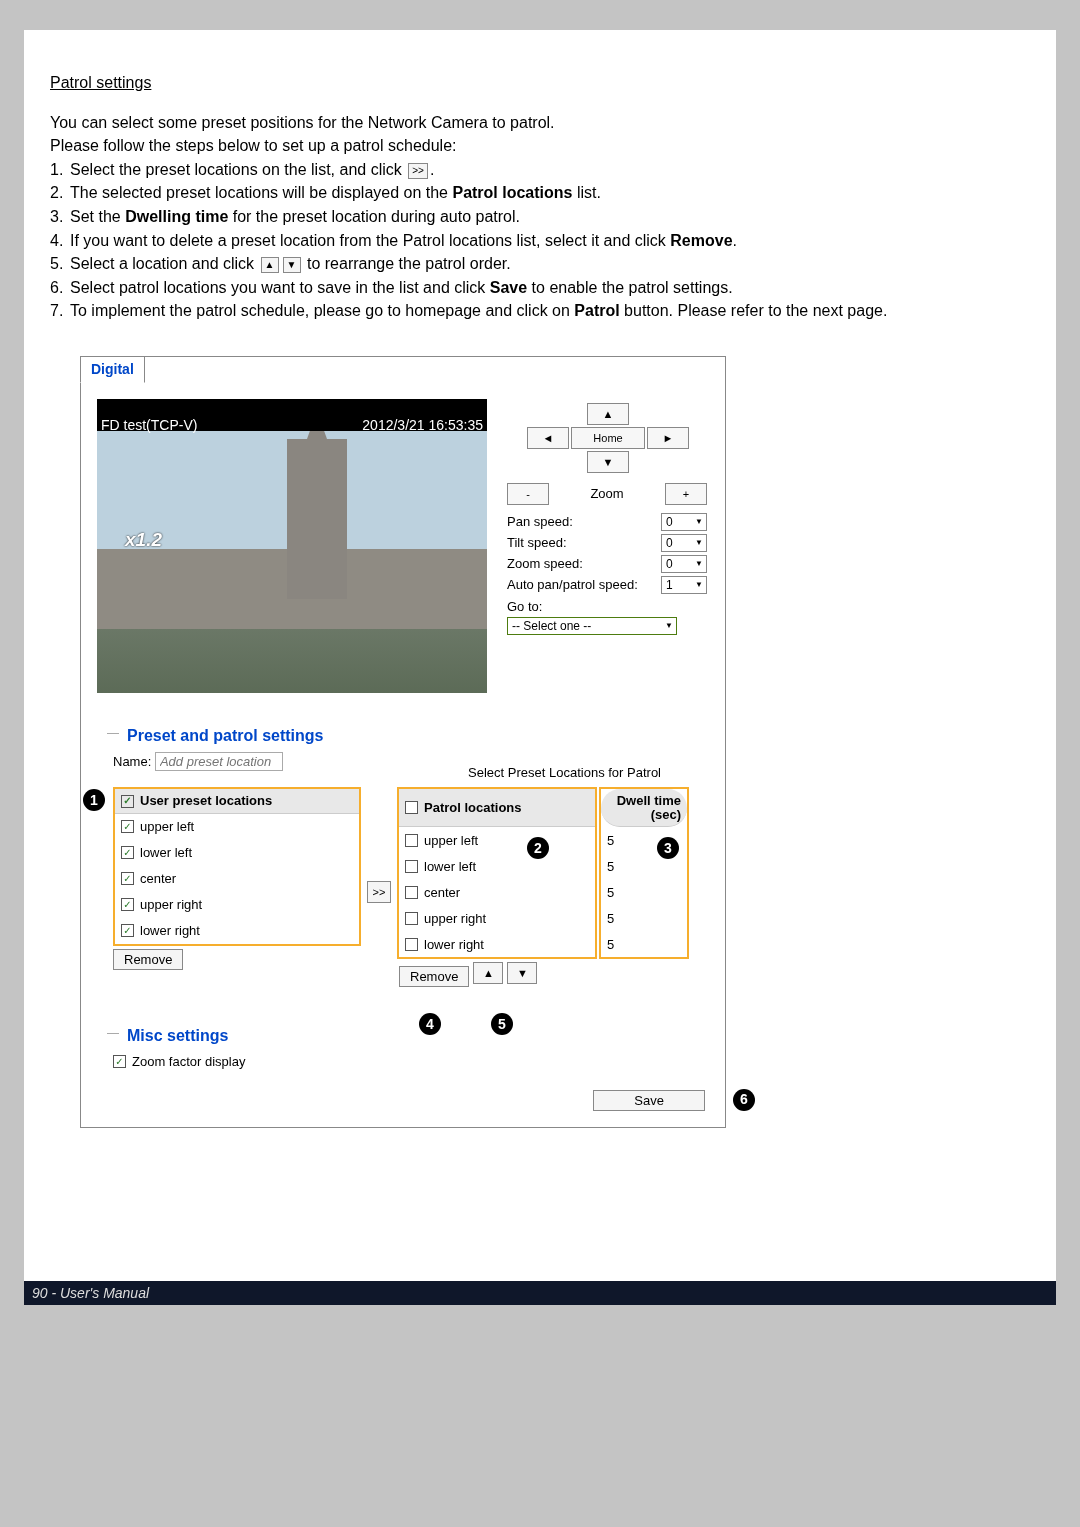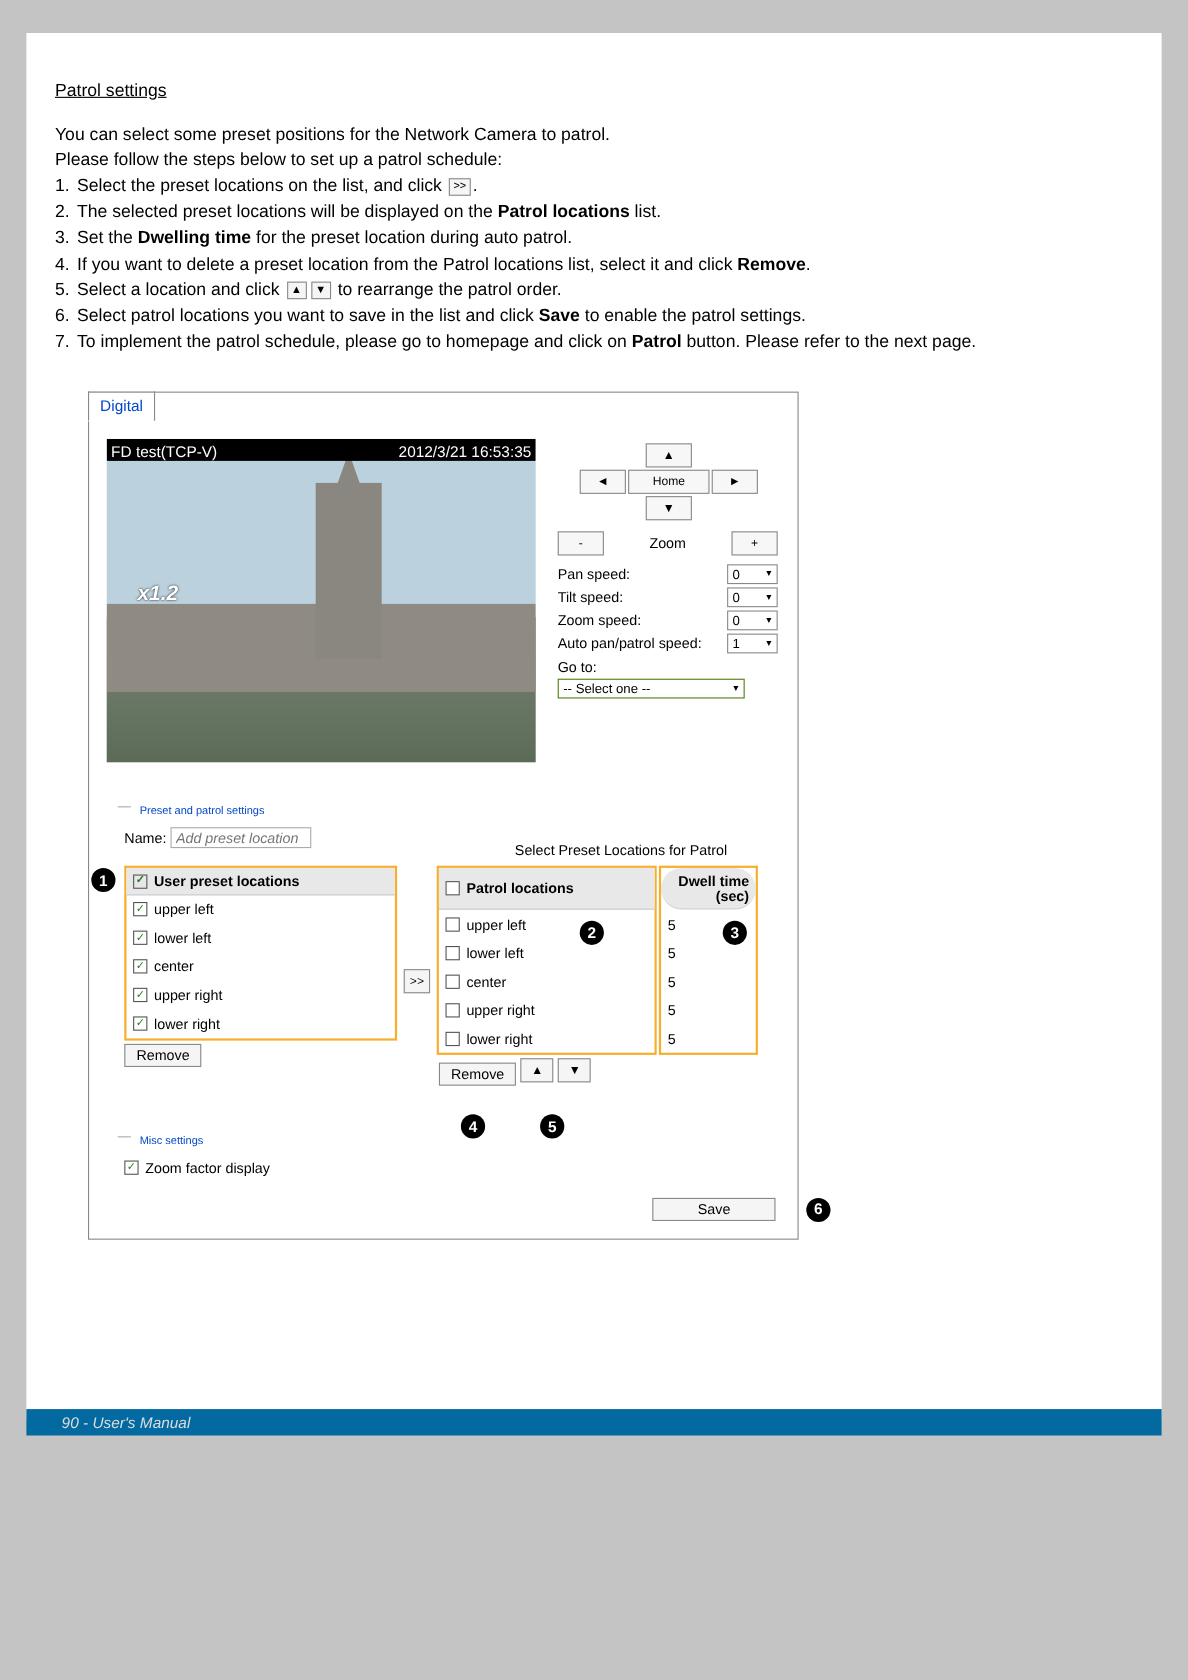--- a/index.html
+++ b/index.html
@@ -57,38 +57,38 @@
     position: relative;
     padding-bottom: 16px;
   }
   .tab {
     display: inline-block;
     border: 1px solid #888;
     border-bottom: 1px solid #fff;
     margin: -1px 0 0 -1px;
     padding: 3px 10px;
     color: #0047c9;
-    font-weight: normal;
+    font-weight: bold;
     font-size: 14px;
     background: #fff;
   }
   .panel-body { padding: 16px 16px 6px 16px; font-size: 14px; }
   .stream-row { margin-bottom: 6px; }
   .stream-select { border: 1px solid #888; font-size: 13px; padding: 0 14px 0 4px; height: 18px; display: inline-block; position: relative; }
   .stream-select::after { content: "▼"; font-size: 8px; position: absolute; right: 3px; top: 3px; }
   .preview-and-ctrl { display: flex; gap: 20px; }
   .preview {
     width: 390px;
     position: relative;
   }
   .preview-overlay {
     position: absolute; left: 0; right: 0; top: 0;
     background: #000; color: #fff;
     display: flex; justify-content: space-between;
-    font-size: 14px; padding: 1px 4px;
+    font-size: 14px; padding: 16px 4px;
     height: 20px; line-height: 20px;
   }
   .preview-img {
     width: 390px; height: 294px;
     background: linear-gradient(#bcd1de 0%, #bcd1de 55%, #7a8577 55%, #5c6b57 100%);
     position: relative;
     overflow: hidden;
   }
   .building {
     position: absolute; left: 190px; top: 40px; width: 60px; height: 160px;
@@ -115,21 +115,21 @@
   .cbtn.home { min-width: 74px; }
   .zoom-row { display: flex; align-items: center; justify-content: space-between; width: 200px; margin: 2px 0 8px 0; }
   .speed-row { display: flex; justify-content: space-between; align-items: center; width: 200px; margin: 3px 0; }
   .speed-val { border: 1px solid #888; width: 46px; height: 18px; font-size: 12px; padding: 0 4px; position: relative; }
   .speed-val::after { content: "▼"; font-size: 8px; position: absolute; right: 3px; top: 3px; }
   .goto-select { border: 1px solid #4d7c0f; width: 170px; height: 18px; font-size: 12px; padding: 0 4px; margin-top: 2px; position: relative; }
   .goto-select::after { content: "▼"; font-size: 8px; position: absolute; right: 3px; top: 3px; }
 
   .fieldset { margin: 26px 14px 8px 14px; position: relative; }
   .fieldset-rule { position: absolute; top: 8px; height: 1px; background: #aaa; width: 12px; left: 12px; }
-  .fieldset-legend { color: #0047c9; font-weight: normal; font-size: 10px; margin-left: 28px; background: #fff; padding: 0 4px; display: inline-block; }
+  .fieldset-legend { color: #0047c9; font-weight: bold; font-size: 16px; margin-left: 28px; background: #fff; padding: 0 4px; display: inline-block; }
   .name-row { margin: 6px 0 10px 18px; font-size: 13px; }
   .name-input { border: 1px solid #aaa; color: #6d28d9; font-style: italic; padding: 1px 4px; width: 128px; font-size: 13px; }
   .patrol-label { font-size: 13px; margin-left: 2px; }
 
   .lists { display: flex; align-items: flex-start; margin: 6px 0 0 18px; position: relative; }
   .listbox { border: 2px solid #f6ae2d; width: 248px; }
   .patrolset { border: 2px solid #f6ae2d; width: 200px; }
   .dwellset { border: 2px solid #f6ae2d; width: 90px; margin-left: 2px; }
   .list-header { background: #e8e8e8; border-bottom: 1px solid #ccc; font-weight: bold; font-size: 13px; padding: 3px 6px; display: flex; align-items: center; gap: 6px; }
   .list-header.twoline { flex-direction: column; align-items: flex-end; line-height: 1.05; height: 38px; justify-content: center; gap: 0; border-radius: 19px; }
@@ -146,23 +146,23 @@
     position: absolute; width: 22px; height: 22px; border-radius: 50%;
     background: #000; color: #fff; font-weight: bold; font-size: 14px;
     display: flex; align-items: center; justify-content: center;
   }
   .misc-row { margin: 6px 0 0 18px; font-size: 13px; display: flex; align-items: center; gap: 6px; }
   .save-row { text-align: right; padding-right: 20px; margin-top: 18px; }
   .save-btn { border: 1px solid #888; background: #f5f5f5; padding: 2px 40px; font-size: 13px; }
 
   .footer {
     position: absolute; left: 24px; bottom: 222px;
-    width: 1032px; background: #0369a1;
+    width: 1032px; background: #0f172a;
     color: #ddd; font-style: italic; font-size: 14px;
-    padding: 4px 32px;
+    padding: 4px 8px;
   }
 </style>
 </head>
 <body>
 
 <div class="page">
 
   <div class="content">
     <p class="section-title">Patrol settings</p>
 

